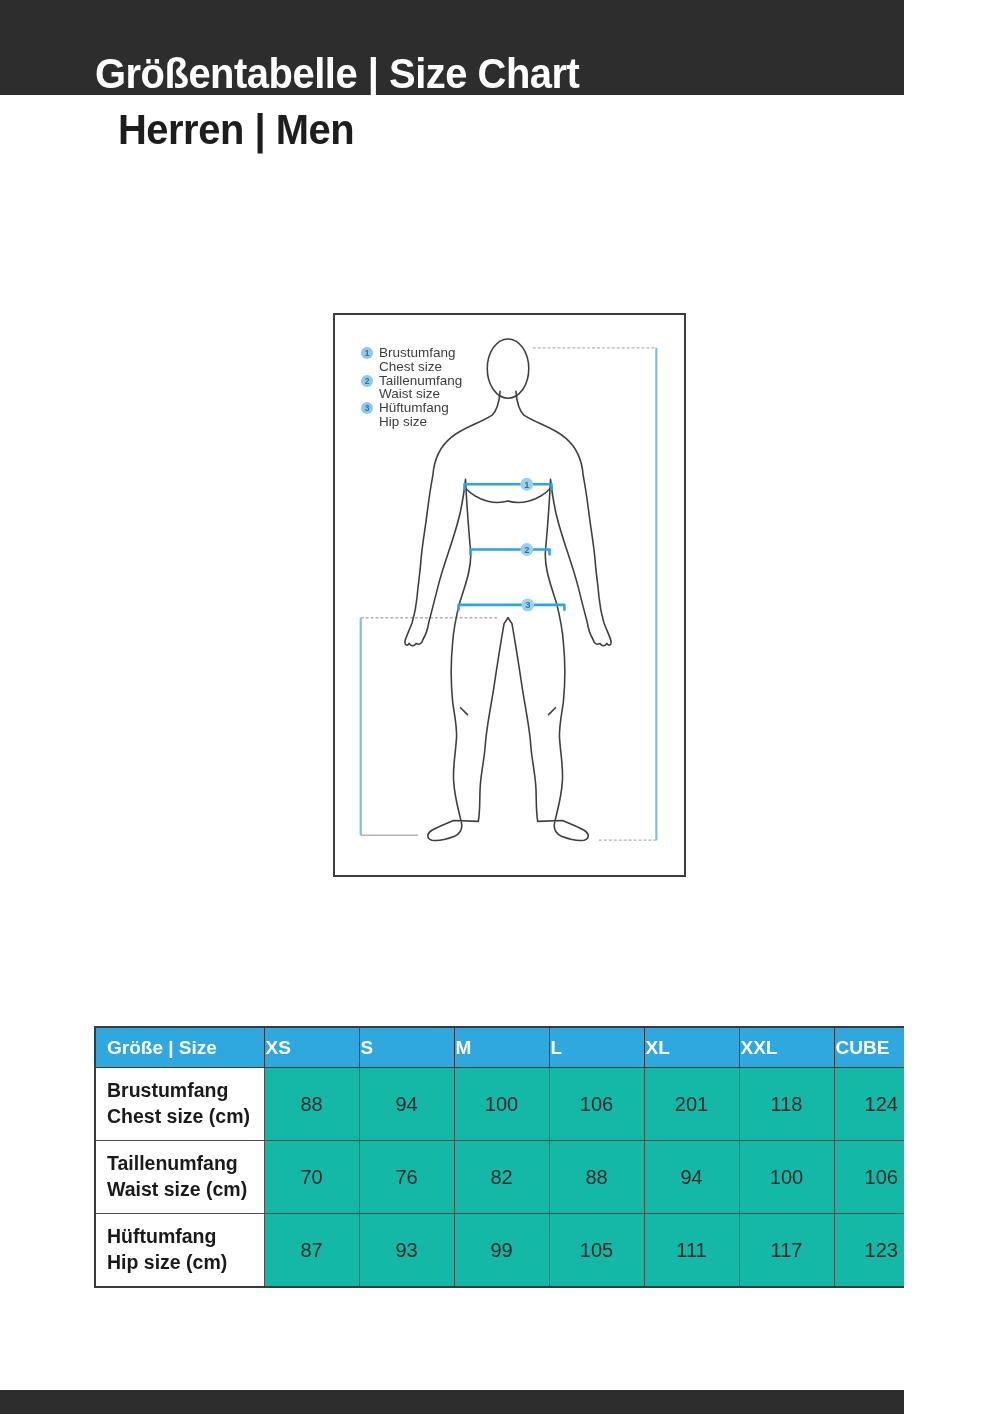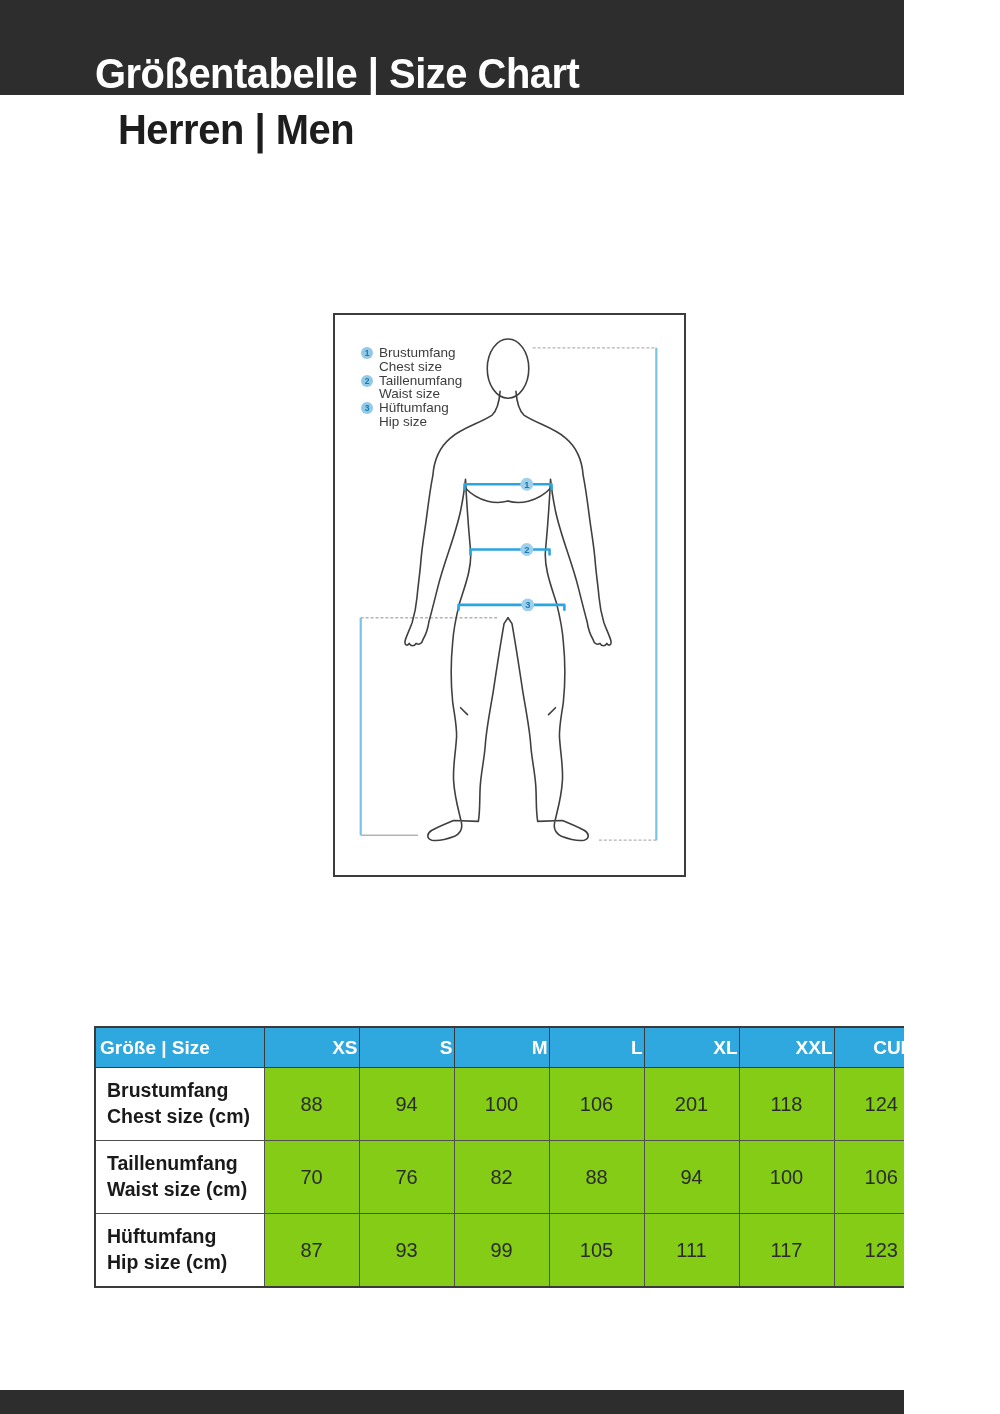--- a/index.html
+++ b/index.html
@@ -35,25 +35,25 @@
               background:#92c9e7;color:#1a7ab0;font-size:8.5px;font-weight:bold;line-height:12px;
               text-align:center;}
   .legend-text{font-size:13.5px;line-height:13.8px;color:#3d3d3d;}
 
   
   .size-table{position:absolute;left:94px;top:1026px;width:836px;border-collapse:collapse;
               table-layout:fixed;border:2px solid #3a3a3a;}
   .size-table col.labelcol{width:169px;}
   .size-table th,.size-table td{border:1px solid #4f4f4f;}
   .size-table thead th{height:37px;background:var(--accent,#2fa8e0);color:#ffffff;font-size:19px;
-              font-weight:bold;text-align:right;border-color:#3a3a3a;}
-  .size-table thead th.rowhead{text-align:left;padding-left:4px;}
+              font-weight:bold;text-align:left;border-color:#3a3a3a;}
+  .size-table thead th.rowhead{text-align:left;padding-left:11px;}
   .size-table tbody th{height:70px;text-align:left;padding-left:11px;font-size:19.5px;
               font-weight:bold;color:#1a1a1a;line-height:1.32;background:#fff;}
-  .size-table tbody td{height:70px;text-align:center;font-size:20px;color:#2b2b2b;background:#84cc16;}
+  .size-table tbody td{height:70px;text-align:center;font-size:20px;color:#2b2b2b;background:#14b8a6;}
 </style>
 </head>
 <body>
 
 <div class="page">
 
   <div class="topbar"></div>
   <div class="title">Größentabelle | Size Chart</div>
   <div class="subtitle">Herren | Men</div>
 

